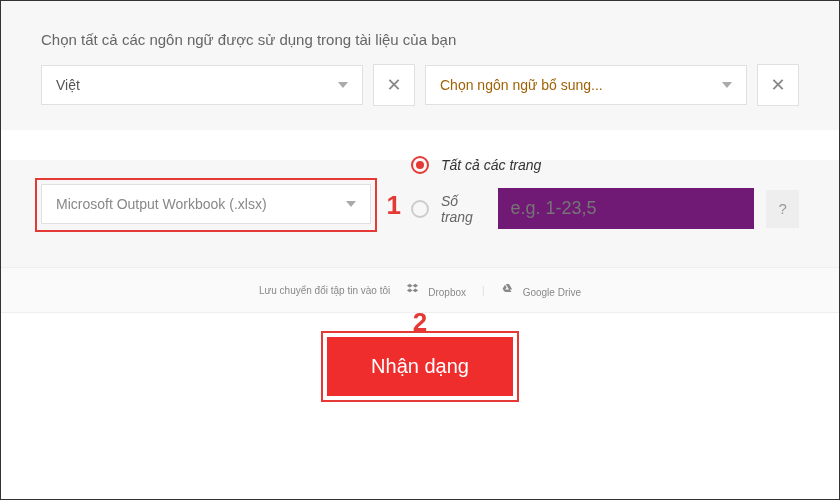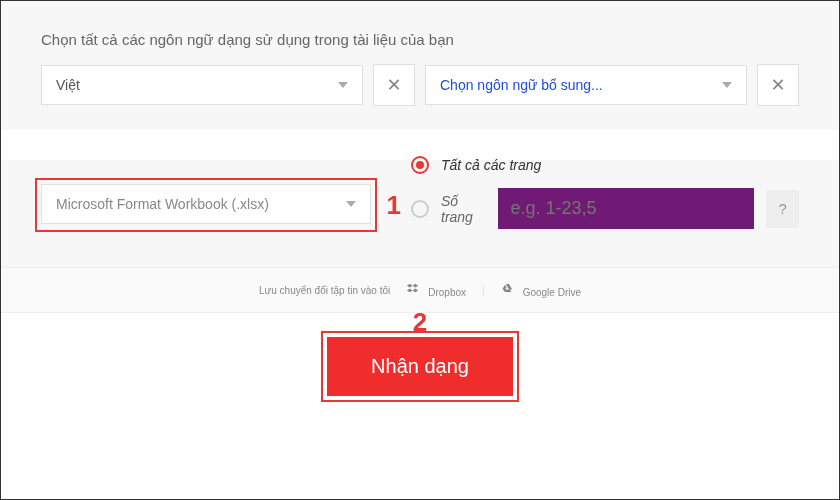--- a/index.html
+++ b/index.html
@@ -1,21 +1,21 @@
 <!DOCTYPE html>
 <html><head>
 <meta charset="utf-8">
 <style>
 * { box-sizing: border-box; margin: 0; padding: 0; font-family: -apple-system, BlinkMacSystemFont, "Segoe UI", Arial, sans-serif; }
 body { background: #fff; width: 840px; height: 500px; border: 1px solid #333; position: relative; }
 .panel { background: #f7f7f7; padding: 24px 40px; }
 .panel-top { padding-top: 30px; }
 .section-label { color: #666; font-size: 15px; margin-bottom: 16px; font-weight: 400; }
 .lang-row { display: flex; gap: 10px; align-items: center; }
-.select-box { background: #fff; border: 1px solid #e0e0e0; padding: 11px 14px; flex: 1; display: flex; align-items: center; justify-content: space-between; cursor: pointer; font-size: 14px; color: #1d4ed8; }
+.select-box { background: #fff; border: 1px solid #e0e0e0; padding: 11px 14px; flex: 1; display: flex; align-items: center; justify-content: space-between; cursor: pointer; font-size: 14px; color: #a16207; }
 .select-box.has-value { color: #555; }
 .chevron { width: 0; height: 0; border-left: 5px solid transparent; border-right: 5px solid transparent; border-top: 6px solid #aaa; }
 .clear-btn { width: 42px; height: 42px; background: #fff; border: 1px solid #e0e0e0; display: flex; align-items: center; justify-content: center; cursor: pointer; color: #888; font-size: 18px; }
 .gap { height: 30px; background: #fff; }
 .output-row { display: flex; gap: 40px; align-items: flex-start; }
 .output-left { position: relative; }
 .format-select { width: 330px; background: #fff; border: 1px solid #e0e0e0; padding: 11px 14px; display: flex; align-items: center; justify-content: space-between; cursor: pointer; font-size: 14px; color: #888; }
 .red-box-1 { position: absolute; border: 2px solid #e53935; top: -6px; left: -6px; width: 342px; height: 54px; pointer-events: none; }
 .callout-1 { position: absolute; right: -30px; top: 6px; color: #e53935; font-size: 26px; font-weight: bold; }
 .output-right { flex: 1; padding-top: 0; margin-top: -28px; }
@@ -34,21 +34,21 @@
 .action-area { text-align: center; padding: 24px 0; position: relative; }
 .callout-2 { color: #e53935; font-size: 26px; font-weight: bold; position: absolute; top: -6px; left: 50%; transform: translateX(-50%); }
 .submit-wrap { display: inline-block; position: relative; }
 .red-box-2 { position: absolute; border: 2px solid #e53935; top: -6px; left: -6px; right: -6px; bottom: -6px; pointer-events: none; }
 .submit-btn { background: #f02d2d; color: #ffffff; border: none; padding: 18px 44px; font-size: 20px; cursor: pointer; font-weight: 400; }
 </style>
 </head>
 <body>
 
 <div class="panel panel-top">
-  <div class="section-label">Chọn tất cả các ngôn ngữ dạng sử dụng trong tài liệu của bạn</div>
+  <div class="section-label">Chọn tất cả các ngôn ngữ được sử dụng trong tài liệu của bạn</div>
   <div class="lang-row">
     <div class="select-box has-value">
       <span>Việt</span>
       <span class="chevron"></span>
     </div>
     <div class="clear-btn">
       <span>✕</span>
     </div>
     <div class="select-box">
       <span>Chọn ngôn ngữ bổ sung...</span>
@@ -59,21 +59,21 @@
     </div>
   </div>
 </div>
 
 <div class="gap"></div>
 
 <div class="panel">
   <div class="output-row">
     <div class="output-left">
       <div class="format-select">
-        <span>Microsoft Format Workbook (.xlsx)</span>
+        <span>Microsoft Output Workbook (.xlsx)</span>
         <span class="chevron"></span>
       </div>
       <div class="red-box-1"></div>
       <div class="callout-1">1</div>
     </div>
     <div class="output-right">
       <div class="radio-row">
         <span class="radio checked"></span>
         <span class="radio-label checked">Tất cả các trang</span>
       </div>

